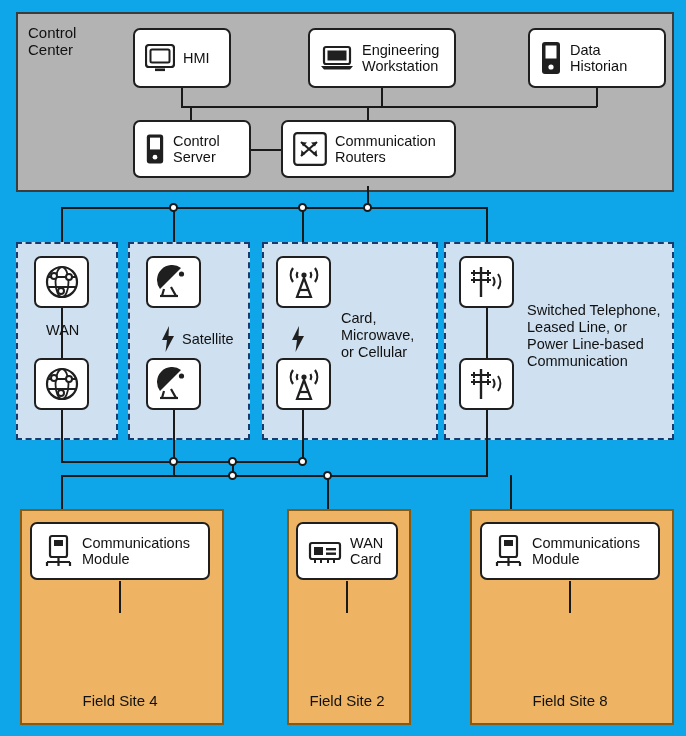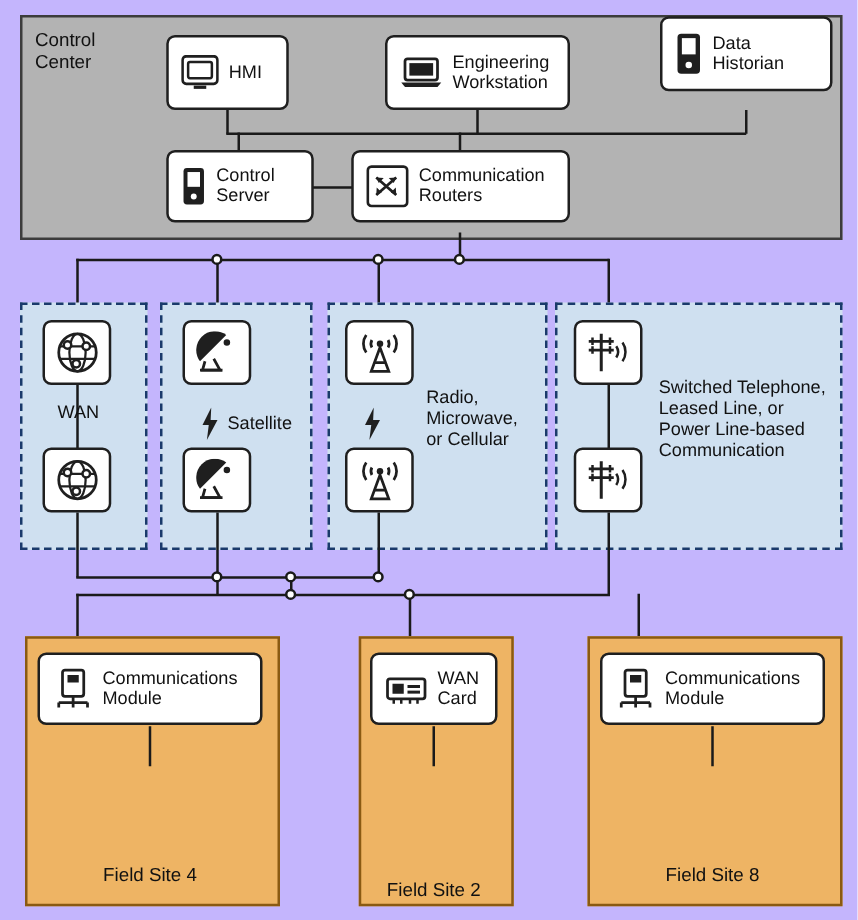--- a/index.html
+++ b/index.html
@@ -7,21 +7,21 @@
     padding: 0;
     background: #ffffff;
   }
   body {
     font-family: "Liberation Sans", sans-serif;
   }
   #canvas {
     position: relative;
     width: 686px;
     height: 736px;
-    background: #c4b5fd;
+    background: #0ea5e9;
     overflow: hidden;
   }
 
   
   .abs { position: absolute; box-sizing: border-box; }
   .line { position: absolute; background: #1a1a1a; }
   .hline { height: 2px; }
   .vline { width: 2px; }
   .jdot {
     position: absolute;
@@ -131,21 +131,21 @@
     <span class="icon">
       <svg width="30" height="28" viewBox="0 0 30 28">
         <rect x="1" y="1" width="28" height="22" rx="3" fill="#fff" stroke="#1f1f1f" stroke-width="2.2"></rect>
         <rect x="5.5" y="5.5" width="19" height="13" rx="1.5" fill="#fff" stroke="#1f1f1f" stroke-width="2"></rect>
         <rect x="10" y="24.5" width="10" height="2.6" fill="#1f1f1f"></rect>
       </svg>
     </span>
     <span class="lbl" style="white-space:pre-line;">HMI</span>
   </div>
 
-  <div class="node" style="left:528px; top:13px; width:138px; height:60px;">
+  <div class="node" style="left:528px; top:28px; width:138px; height:60px;">
     <span class="icon">
       <svg width="22" height="34" viewBox="0 0 22 34">
         <rect x="2" y="1" width="18" height="32" rx="3" fill="#1f1f1f"></rect>
         <rect x="5.5" y="4.5" width="11" height="13" fill="#ffffff"></rect>
         <circle cx="11" cy="26" r="2.6" fill="#ffffff"></circle>
       </svg>
     </span>
     <span class="lbl" style="white-space:pre-line;">Data
 Historian</span>
   </div>
@@ -270,21 +270,21 @@
         <path d="M19 14 L12 33 H26 Z" fill="none" stroke="#1f1f1f" stroke-width="2.2"></path>
         <path d="M14.5 26 H23.5" stroke="#1f1f1f" stroke-width="2.2"></path>
       </svg>
     </span>
   </div>
   <div class="abs" style="left:290px; top:326px;">
     <svg width="16" height="26" viewBox="0 0 16 26">
       <path d="M9 0 L2 14 H7 L5.5 26 L14 10 H8.5 Z" fill="#1f1f1f"></path>
     </svg>
   </div>
-  <div class="free-label" style="left:341px; top:310px; white-space:pre-line;">Radio,
+  <div class="free-label" style="left:341px; top:310px; white-space:pre-line;">Card,
 Microwave,
 or Cellular</div>
 
   <div class="line vline" style="left:486px; top:302px; height:58px;"></div>
   <div class="node icon-only" style="left:459px; top:256px; width:55px; height:52px;">
     <span class="icon">
       <svg width="40" height="34" viewBox="0 0 40 34">
         <path d="M14 2 V32" stroke="#1f1f1f" stroke-width="2.4"></path>
         <path d="M4 8 H24 M4 15 H24" stroke="#1f1f1f" stroke-width="2.2"></path>
         <path d="M7 5 V11 M21 5 V11 M7 12 V18 M21 12 V18" stroke="#1f1f1f" stroke-width="2"></path>
@@ -351,21 +351,21 @@
         <rect x="6" y="10" width="9" height="8" fill="#1f1f1f"></rect>
         <rect x="18" y="11" width="10" height="2.4" fill="#1f1f1f"></rect>
         <rect x="18" y="15.5" width="10" height="2.4" fill="#1f1f1f"></rect>
         <path d="M7 22 V26 M13 22 V26 M20 22 V26 M26 22 V26" stroke="#1f1f1f" stroke-width="2"></path>
       </svg>
     </span>
     <span class="lbl" style="white-space:pre-line;">WAN
 Card</span>
   </div>
   <div class="field-label" style="top:692px;">
-    <span style="position:absolute; left:287px; width:120px; text-align:center;margin-top:12px;">Field Site 2</span>
+    <span style="position:absolute; left:287px; width:120px; text-align:center;">Field Site 2</span>
   </div>
 
   <div class="zone-field" style="left:470px; top:509px; width:200px; height:212px;"></div>
   <div class="line vline" style="left:569px; top:581px; height:32px;"></div>
   <div class="node" style="left:480px; top:522px; width:180px; height:58px;">
     <span class="icon">
       <svg width="32" height="34" viewBox="0 0 32 34">
         <rect x="8" y="2" width="17" height="21" rx="2" fill="#fff" stroke="#1f1f1f" stroke-width="2.2"></rect>
         <rect x="12" y="6" width="9" height="6" fill="#1f1f1f"></rect>
         <path d="M16.5 23 V28 M5 28 H28 M5 28 V32 M28 28 V32 M16.5 28 V32" stroke="#1f1f1f" stroke-width="2.2" fill="none"></path>

